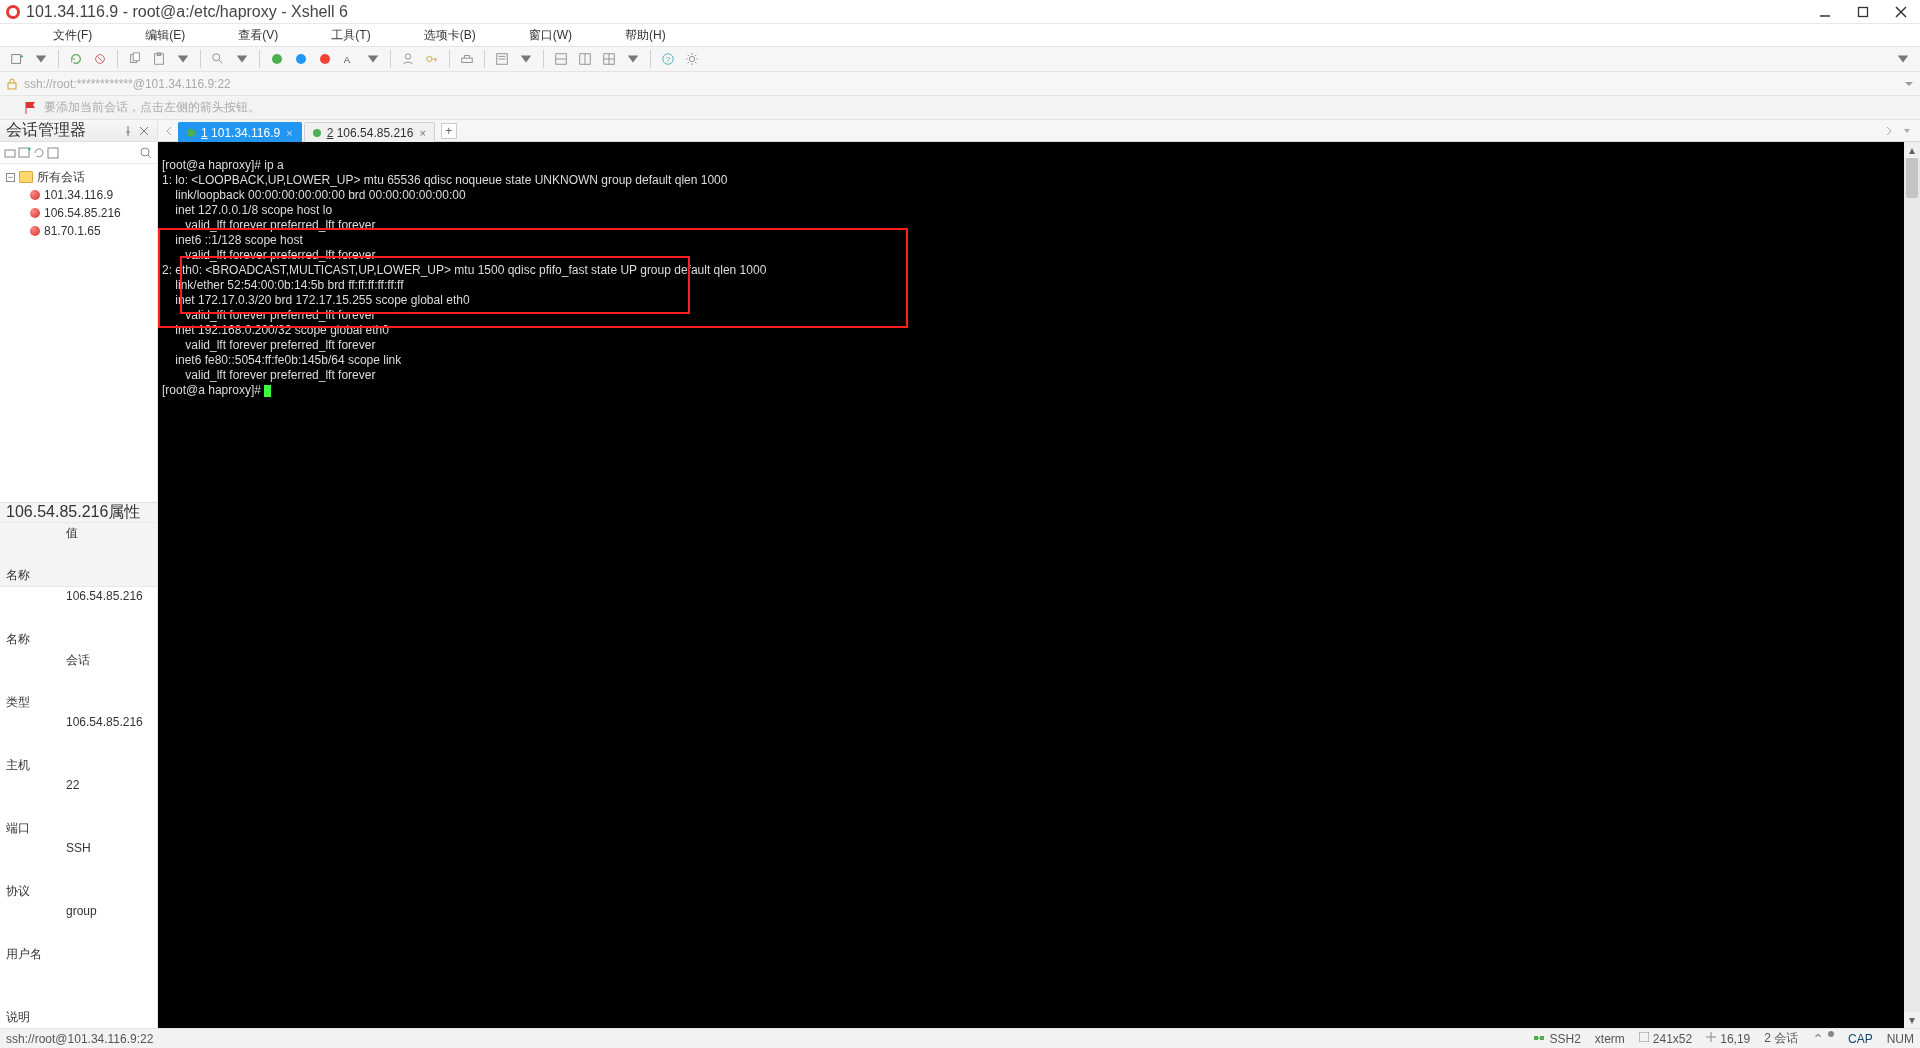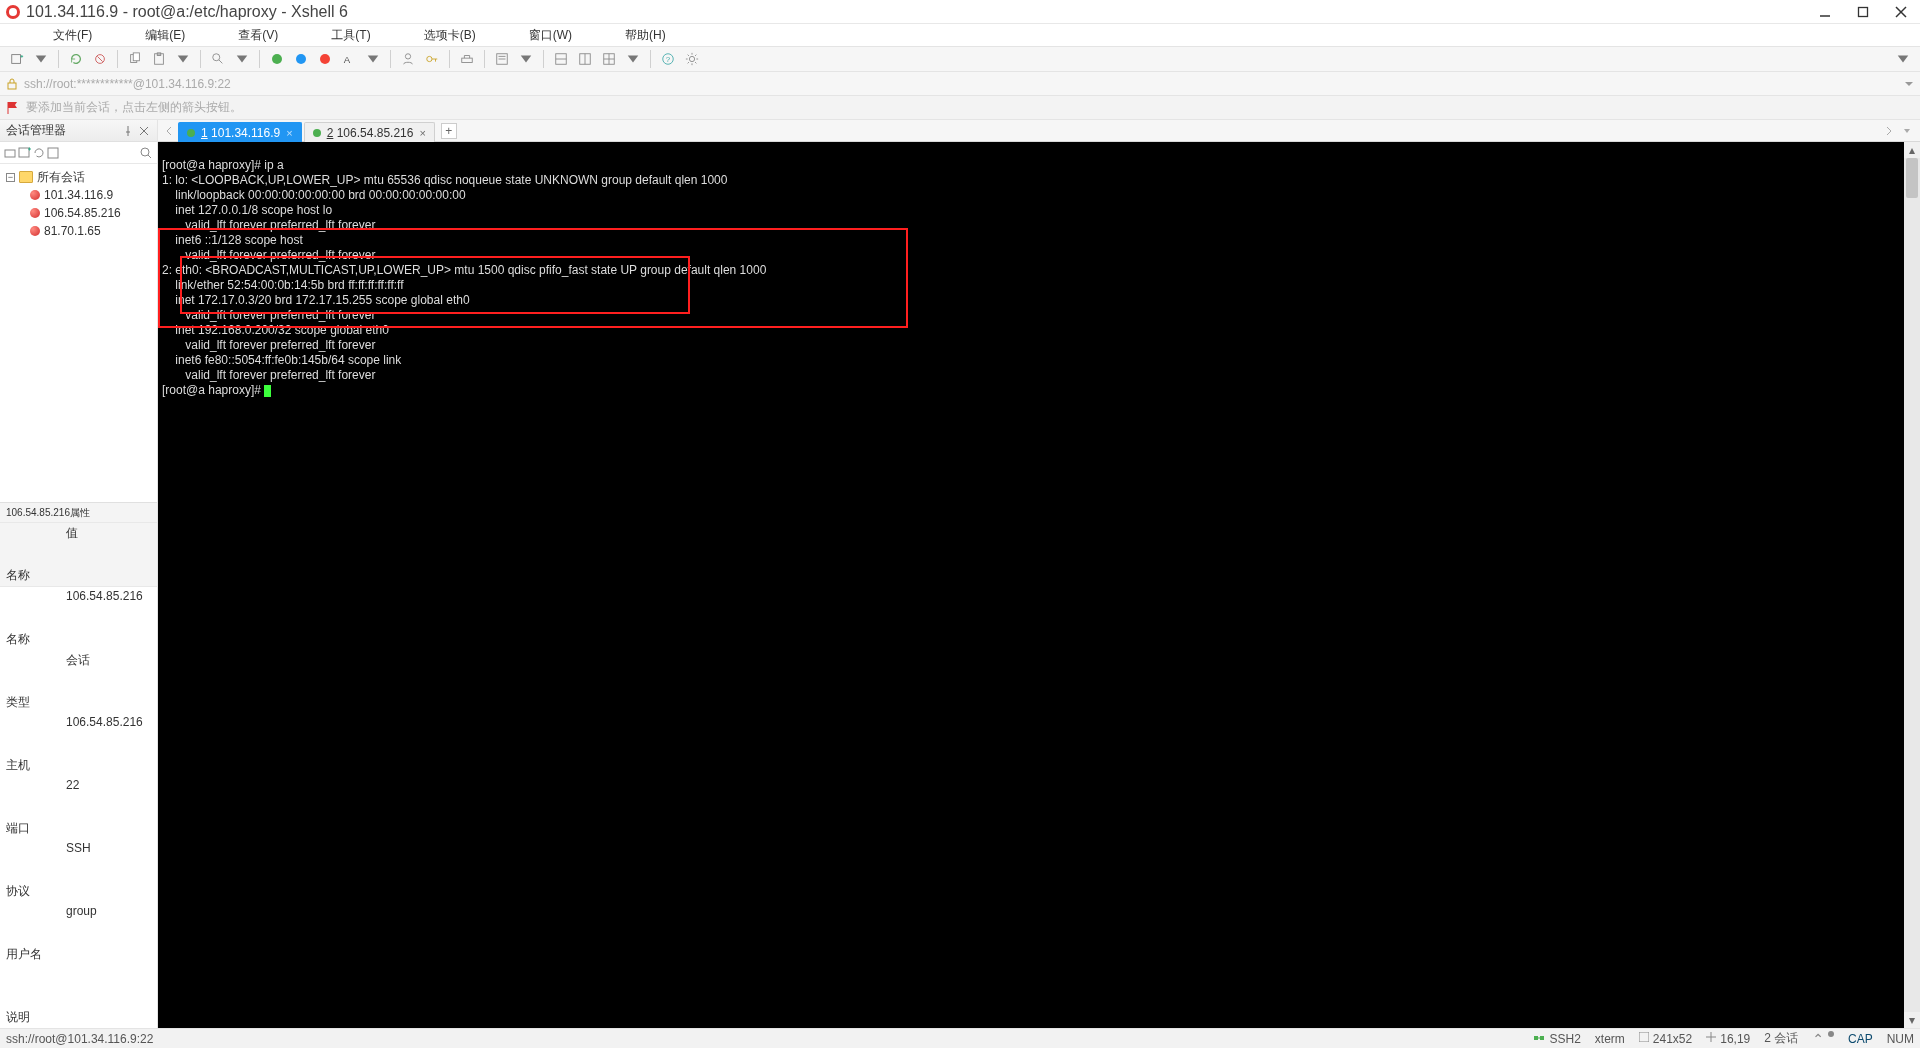--- a/index.html
+++ b/index.html
@@ -22,42 +22,42 @@
 .toolbar { height:26px; display:flex; align-items:center; padding:0 6px; background:#f6f6f6; border-top:1px solid #e4e4e4; border-bottom:1px solid #e4e4e4; gap:2px; }
 .tool-btn { width:22px; height:22px; display:flex; align-items:center; justify-content:center; border-radius:2px; }
 .tool-btn svg { width:14px; height:14px; }
 .tool-sep { width:1px; height:18px; background:#d0d0d0; margin:0 4px; }
 .tool-dot { width:10px; height:10px; border-radius:50%; display:inline-block; }
 
 
 .addrbar { height:24px; background:#f6f6f6; border-bottom:1px solid #e4e4e4; display:flex; align-items:center; padding:0 6px; gap:6px; color:#aaa; }
 .addrbar .lock { width:12px; height:12px; }
 .addrbar .chev { margin-left:auto; }
-.hintbar { height:24px; background:#f3f3f3; border-bottom:1px solid #e4e4e4; display:flex; align-items:center; padding:0 6px; gap:6px; color:#aaa; }
+.hintbar { height:24px; background:#f3f3f3; border-bottom:1px solid #e4e4e4; display:flex; align-items:center; padding:0 24px; gap:6px; color:#aaa; }
 .hintbar .flag { width:14px; height:14px; }
 
 
 .main { position:absolute; top:120px; bottom:20px; left:0; right:0; display:flex; }
 
 
 .sidebar { width:158px; display:flex; flex-direction:column; border-right:1px solid #e4e4e4; background:#fff; }
-.panel-header { height:22px; background:linear-gradient(#f7f7f7,#ececec); border-bottom:1px solid #e0e0e0; display:flex; align-items:center; padding:0 6px; font-size:12px; }
+.panel-header { height:22px; background:linear-gradient(#f7f7f7,#ececec); border-bottom:1px solid #e0e0e0; display:flex; align-items:center; padding:0 6px; font-size:16px; }
 .panel-header .spacer { flex:1; }
 .panel-header .hbtn { width:14px; height:14px; display:flex; align-items:center; justify-content:center; color:#666; margin-left:2px; }
 .panel-search { height:22px; border-bottom:1px solid #e8e8e8; display:flex; align-items:center; padding:0 4px; color:#777; }
 .panel-search .mag { margin-left:auto; }
 .tree { flex:1; overflow:auto; padding:4px 0; }
 .tree-row { display:flex; align-items:center; height:18px; padding-left:6px; gap:4px; font-size:12px; }
 .tree-row.child { padding-left:30px; }
 .tree-toggle { width:9px; height:9px; border:1px solid #888; display:flex; align-items:center; justify-content:center; font-size:9px; line-height:1; color:#555; }
 .folder-icon { width:14px; height:12px; background:#ffd76a; border:1px solid #d6a93e; border-radius:1px; }
 .ball-icon { width:10px; height:10px; border-radius:50%; background:radial-gradient(circle at 30% 30%,#ff8a80,#d32f2f); }
 
 .props { border-top:1px solid #e0e0e0; }
-.props-title { height:20px; display:flex; align-items:center; padding:0 6px; background:#f4f4f4; font-size:10px; border-bottom:1px solid #e8e8e8; }
+.props-title { height:20px; display:flex; align-items:center; padding:0 6px; background:#f4f4f4; font-size:16px; border-bottom:1px solid #e8e8e8; }
 .props-head, .props-row { display:flex; font-size:12px; }
 .props-head { background:#f4f4f4; border-bottom:1px solid #e8e8e8; }
 .props-cell-k { width:60px; padding:2px 6px;margin-top:42px; }
 .props-cell-v { flex:1; padding:2px 6px; }
 
 
 .termwrap { flex:1; display:flex; flex-direction:column; background:#fff; position:relative; }
 .tabstrip { height:22px; display:flex; align-items:end; background:#f6f6f6; border-bottom:1px solid #d8d8d8; padding-left:4px; gap:2px; }
 .tabstrip .navarr { width:14px; height:14px; margin-bottom:3px; color:#999; display:flex; align-items:center; justify-content:center; }
 .tab { height:20px; display:flex; align-items:center; gap:6px; padding:0 8px; font-size:12px; border:1px solid #d0d0d0; border-bottom:none; background:#f0f0f0; border-radius:2px 2px 0 0; position:relative; top:1px; }

